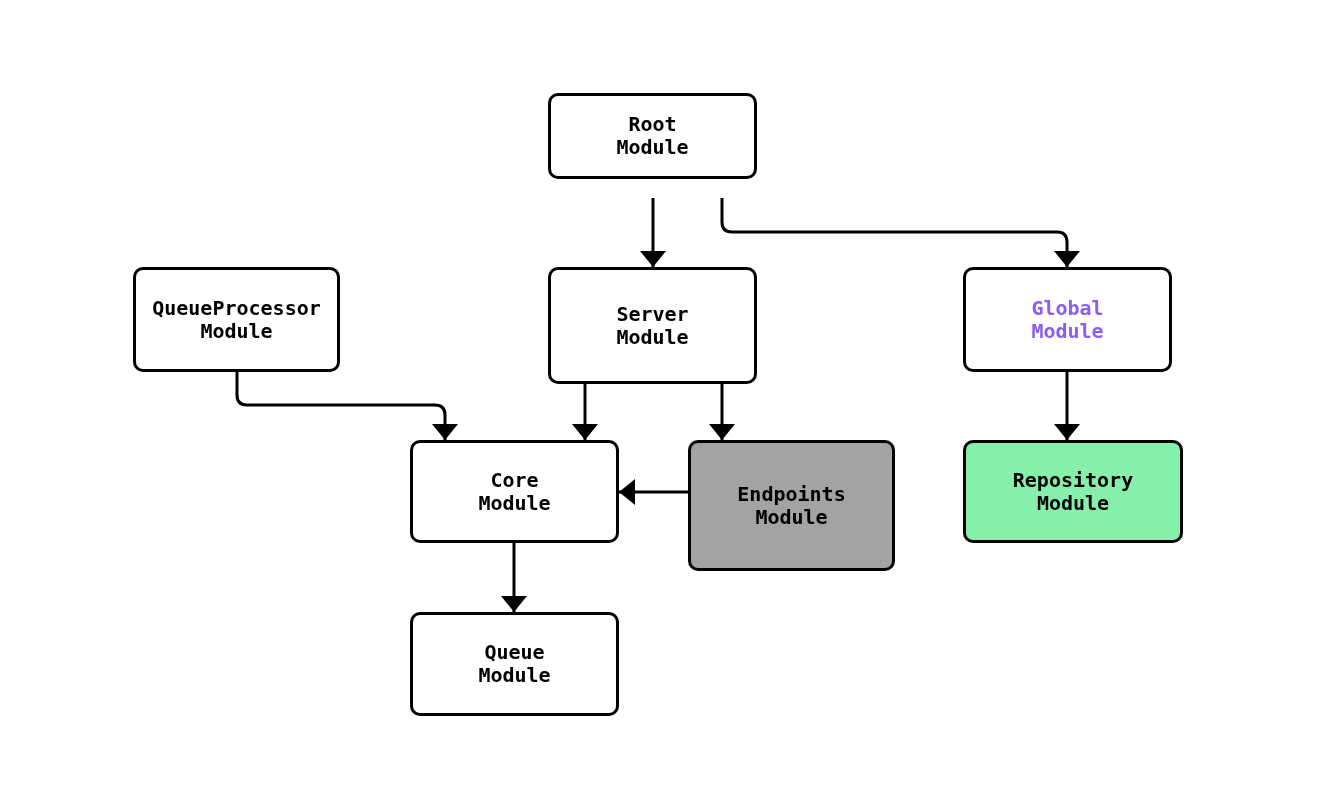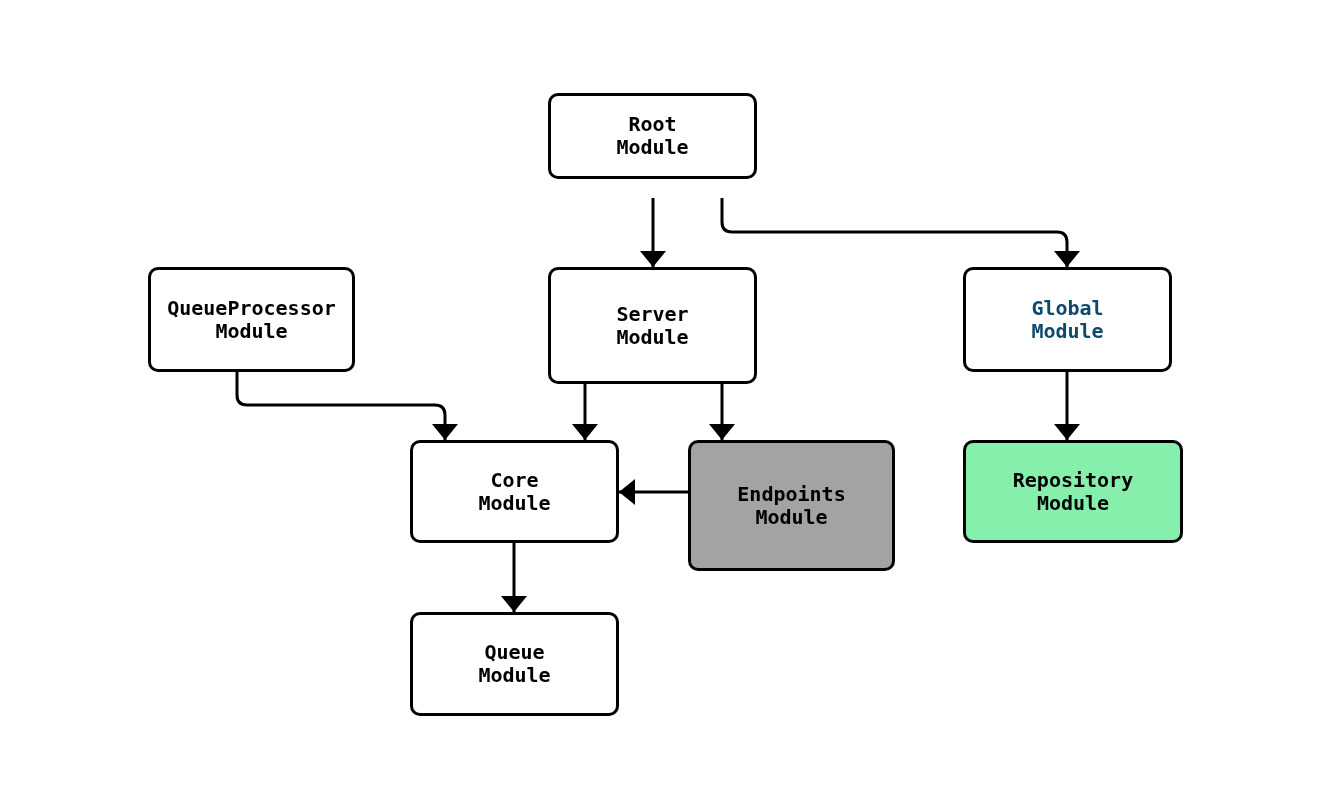--- a/index.html
+++ b/index.html
@@ -56,29 +56,29 @@
         <path d="M 688 492 L 619 492" fill="none" stroke="#000000" stroke-width="3" marker-end="url(#arrowhead)"></path>
         <path d="M 1067 372 L 1067 440" fill="none" stroke="#000000" stroke-width="3" marker-end="url(#arrowhead)"></path>
         <path d="M 514 543 L 514 612" fill="none" stroke="#000000" stroke-width="3" marker-end="url(#arrowhead)"></path>
       </g>
   </svg>
   <div>
       <div class="node" style="left: 548px; top: 93px; width: 209px; height: 86px; border-color: rgb(0, 0, 0); background: rgb(255, 255, 255); color: rgb(0, 0, 0);">
         <div>Root</div>
         <div>Module</div>
       </div>
-      <div class="node" style="left: 133px; top: 267px; width: 207px; height: 105px; border-color: rgb(0, 0, 0); background: rgb(255, 255, 255); color: rgb(0, 0, 0); margin-left: 15px;">
+      <div class="node" style="left: 133px; top: 267px; width: 207px; height: 105px; border-color: rgb(0, 0, 0); background: rgb(255, 255, 255); color: rgb(0, 0, 0);">
         <div>QueueProcessor</div>
         <div>Module</div>
       </div>
       <div class="node" style="left: 548px; top: 267px; width: 209px; height: 117px; border-color: rgb(0, 0, 0); background: rgb(255, 255, 255); color: rgb(0, 0, 0);">
         <div>Server</div>
         <div>Module</div>
       </div>
-      <div class="node" style="left: 963px; top: 267px; width: 209px; height: 105px; border-color: rgb(0, 0, 0); background: rgb(255, 255, 255); color: #0c4a6e;">
+      <div class="node" style="left: 963px; top: 267px; width: 209px; height: 105px; border-color: rgb(0, 0, 0); background: rgb(255, 255, 255); color: #8b5cf6;">
         <div>Global</div>
         <div>Module</div>
       </div>
       <div class="node" style="left: 410px; top: 440px; width: 209px; height: 103px; border-color: rgb(0, 0, 0); background: rgb(255, 255, 255); color: rgb(0, 0, 0);">
         <div>Core</div>
         <div>Module</div>
       </div>
       <div class="node" style="left: 688px; top: 440px; width: 207px; height: 131px; border-color: rgb(0, 0, 0); background: #a3a3a3; color: rgb(0, 0, 0);">
         <div>Endpoints</div>
         <div>Module</div>

